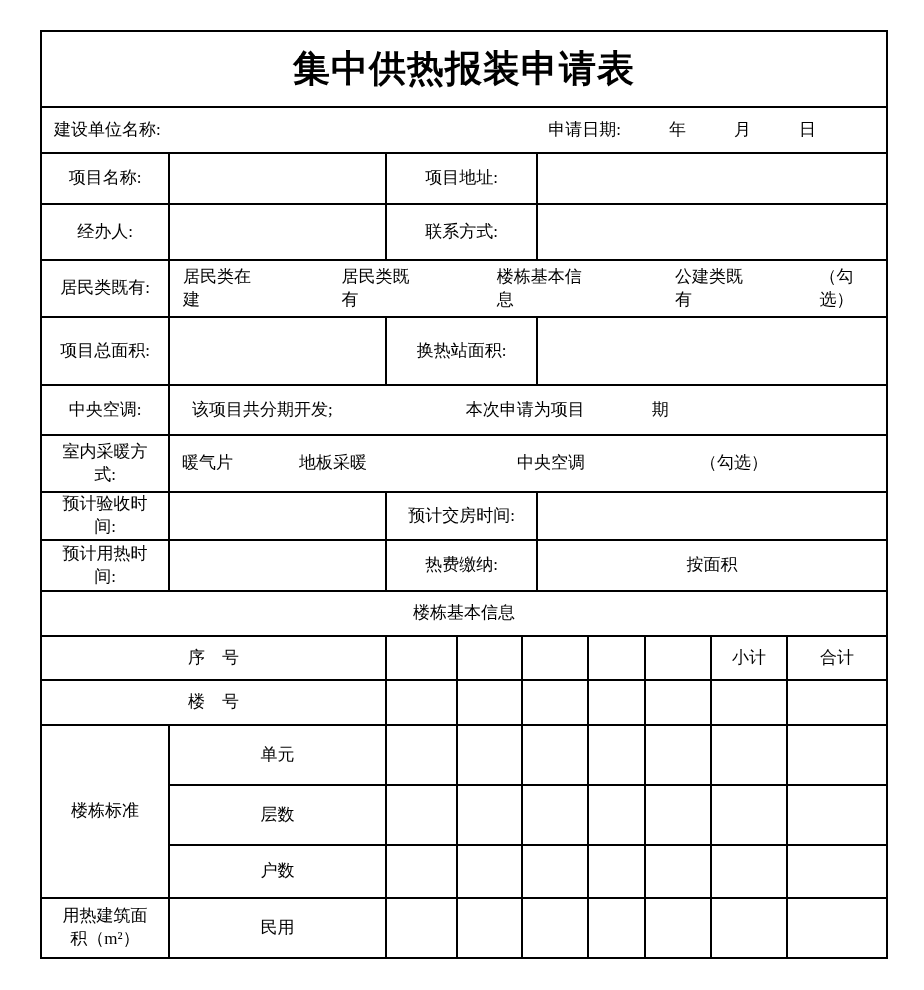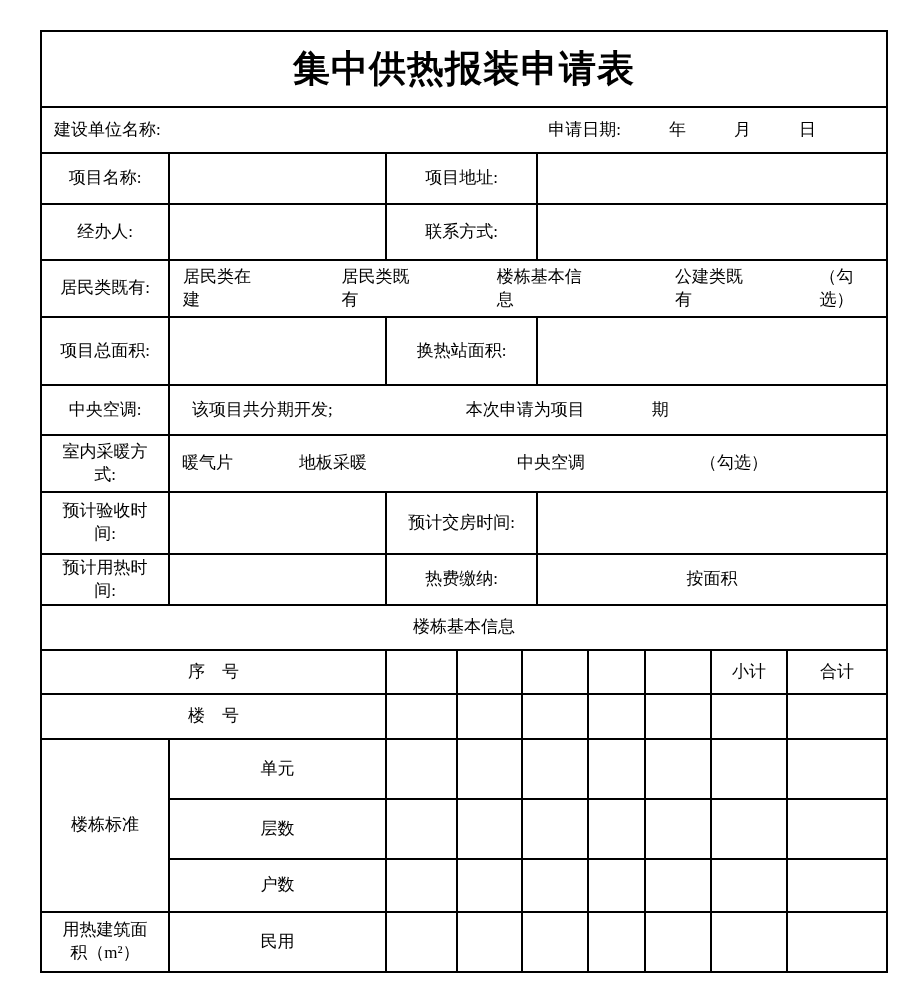--- a/index.html
+++ b/index.html
@@ -136,21 +136,21 @@
     <td colspan="9">
       <div class="flex-left">
         <span style="margin-left:12px">暖气片</span>
         <span style="margin-left:66px">地板采暖</span>
         <span style="margin-left:150px">中央空调</span>
         <span style="margin-left:115px">（勾选）</span>
       </div>
     </td>
   </tr>
 
-  <tr style="height:62px">
+  <tr style="height:48px">
     <td class="prewrap">预计验收时
 间:</td>
     <td class="blank"></td>
     <td colspan="3">预计交房时间:</td>
     <td colspan="5" class="blank"></td>
   </tr>
 
   <tr style="height:51px">
     <td class="prewrap">预计用热时
 间:</td>

